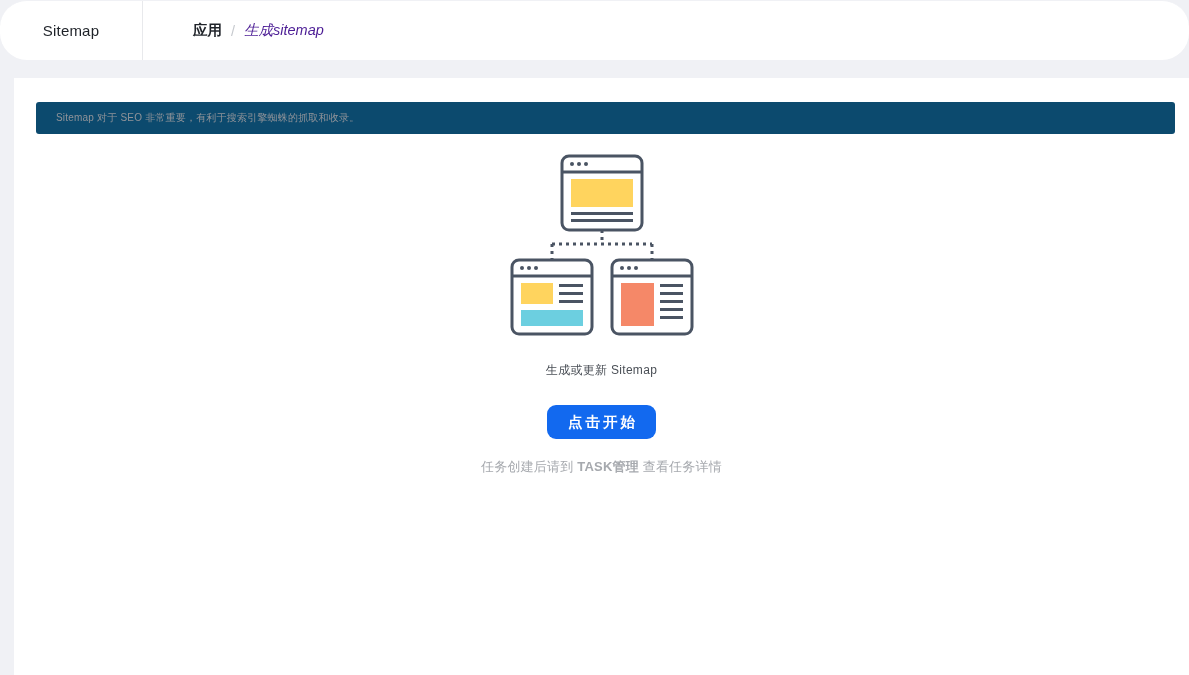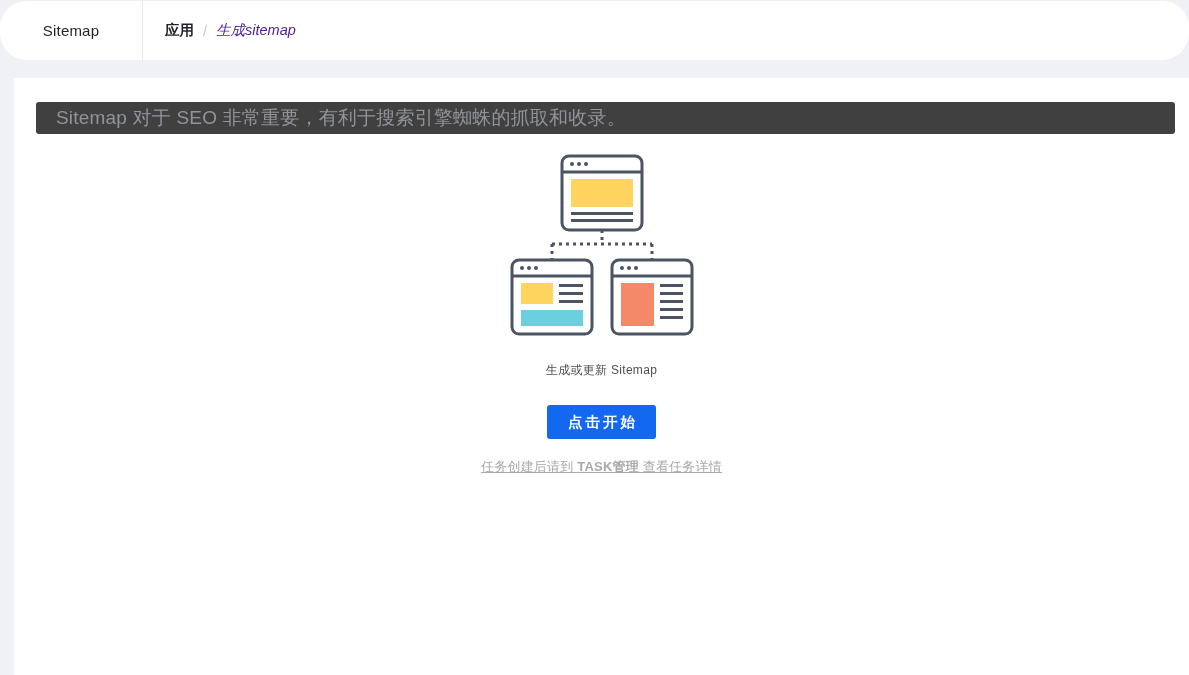--- a/index.html
+++ b/index.html
@@ -42,20 +42,21 @@
     display: flex;
     align-items: center;
     padding-left: 22px;
     font-size: 14.5px;
     gap: 9px;
   }
 
   .crumb-root {
     font-weight: bold;
     color: #1f2329;
+    margin-left: 28px;
   }
 
   .crumb-sep {
     color: #c6c9ce;
     font-weight: normal;
   }
 
   .crumb-current {
     color: #4c1d95;
     font-style: italic;
@@ -83,26 +84,26 @@
     background: #ffffff;
     padding: 24px 0 0 0;
     position: relative;
     overflow: hidden;
   }
 
   
   .notice {
     margin: 0 14px 0 22px;
     height: 32px;
-    background: #404040;
+    background: #0c4a6e;
     border-radius: 3px;
     display: flex;
     align-items: center;
     padding-left: 20px;
-    font-size: 19px;
+    font-size: 10px;
     color: #909399;
     letter-spacing: .2px;
   }
 
   
   .action-block {
     position: absolute;
     left: 0;
     right: 0;
     top: 70px;
@@ -121,37 +122,36 @@
     font-size: 12px;
     color: #4a4f56;
     letter-spacing: .3px;
   }
 
   .start-button {
     margin-top: 26px;
     background: #1269ef;
     color: #ffffff;
     border: none;
-    border-radius: 3px;
+    border-radius: 9px;
     font-family: Liberation Serif, serif;
     font-size: 14.5px;
     font-weight: bold;
     letter-spacing: 3px;
     padding: 0 18px 0 21px;
     height: 34px;
     line-height: 34px;
     cursor: pointer;
   }
 
   .hint {
     margin-top: 19px;
     font-size: 13px;
     color: #a6a9ae;
     letter-spacing: .2px;
-    text-decoration: underline;
   }
   .hint .hint-task {
     color: #a6a9ae;
     font-weight: bold;
     cursor: pointer;
   }
 </style>
 </head>
 <body>
 

